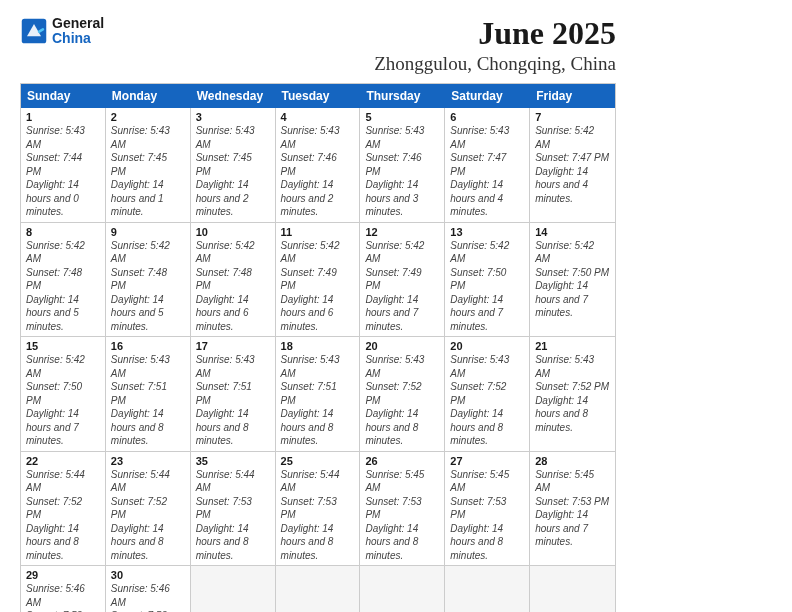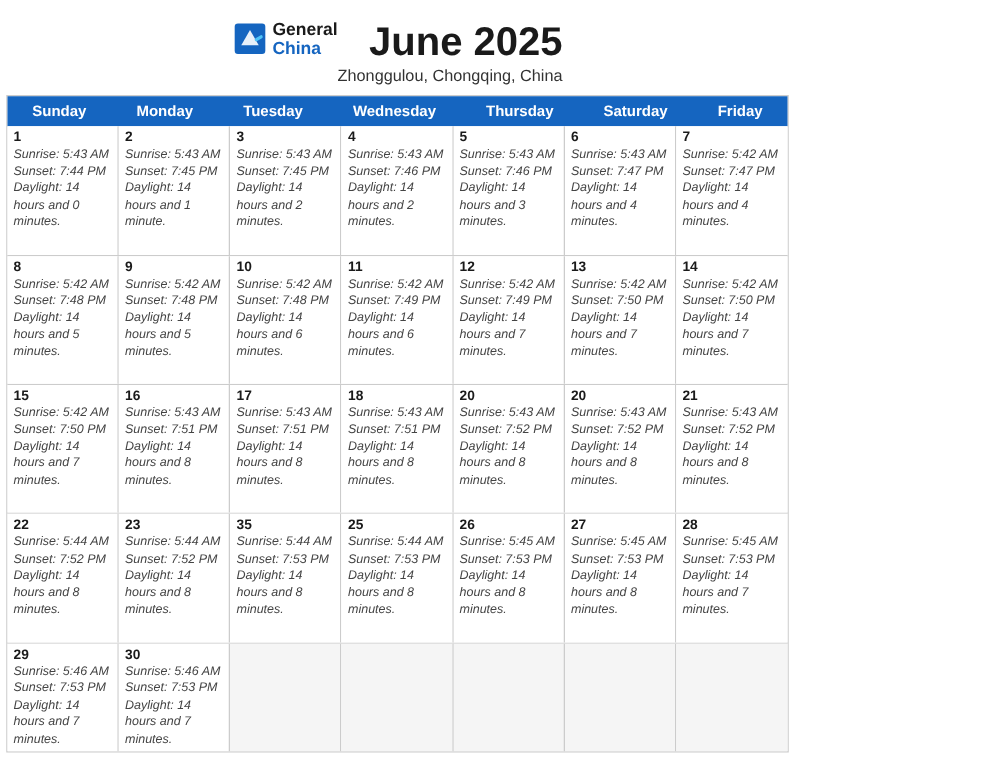--- a/index.html
+++ b/index.html
@@ -9,67 +9,67 @@
       font-family: Arial, sans-serif;
       background: #fff;
       overflow: hidden;
     }
     .page {
       width: 636px;
       height: 612px;
       padding: 16px 20px 10px 20px;
       display: flex;
       flex-direction: column;
-      align-items: center;
     }
     .header {
       display: flex;
       justify-content: space-between;
       align-items: flex-start;
       margin-bottom: 8px;
     }
     .logo {
       display: flex;
       align-items: center;
       gap: 4px;
     }
     .logo-icon {
       width: 28px;
       height: 28px;
     }
     .title-block {
       text-align: right;
+      font-family: Liberation Serif, serif;
     }
     .month-title {
       font-size: 32px;
       font-weight: bold;
       color: #1a1a1a;
       line-height: 1.1;
     }
     .location {
-      font-size: 13px;
+      font-size: 19px;
       color: #333;
       margin-top: 2px;
     }
     .calendar {
       flex: 1;
       display: flex;
       flex-direction: column;
       border: 1px solid #ccc;
     }
     .cal-header {
       display: grid;
       grid-template-columns: repeat(7, 1fr);
       background: #1565c0;
     }
     .cal-header-cell {
       color: #fff;
       font-size: 12px;
       font-weight: bold;
-      padding: 5px 20px;
+      padding: 5px 6px;
       text-align: left;
     }
     .cal-body {
       flex: 1;
       display: flex;
       flex-direction: column;
     }
     .cal-row {
       display: grid;
       grid-template-columns: repeat(7, 1fr);
@@ -126,22 +126,22 @@
     <div class="title-block">
       <div class="month-title">June 2025</div>
       <div class="location">Zhonggulou, Chongqing, China</div>
     </div>
   </div>
 
   <div class="calendar">
     <div class="cal-header">
       <div class="cal-header-cell">Sunday</div>
       <div class="cal-header-cell">Monday</div>
+      <div class="cal-header-cell">Wednesday</div>
       <div class="cal-header-cell">Tuesday</div>
-      <div class="cal-header-cell">Wednesday</div>
       <div class="cal-header-cell">Thursday</div>
       <div class="cal-header-cell">Saturday</div>
       <div class="cal-header-cell">Friday</div>
     </div>
     <div class="cal-body">
 
       <div class="cal-row">
         <div class="cal-cell">
           <div class="day-num">1</div>
           <div class="cell-text">Sunrise: 5:43 AM<br>Sunset: 7:44 PM<br>Daylight: 14 hours and 0 minutes.</div>

